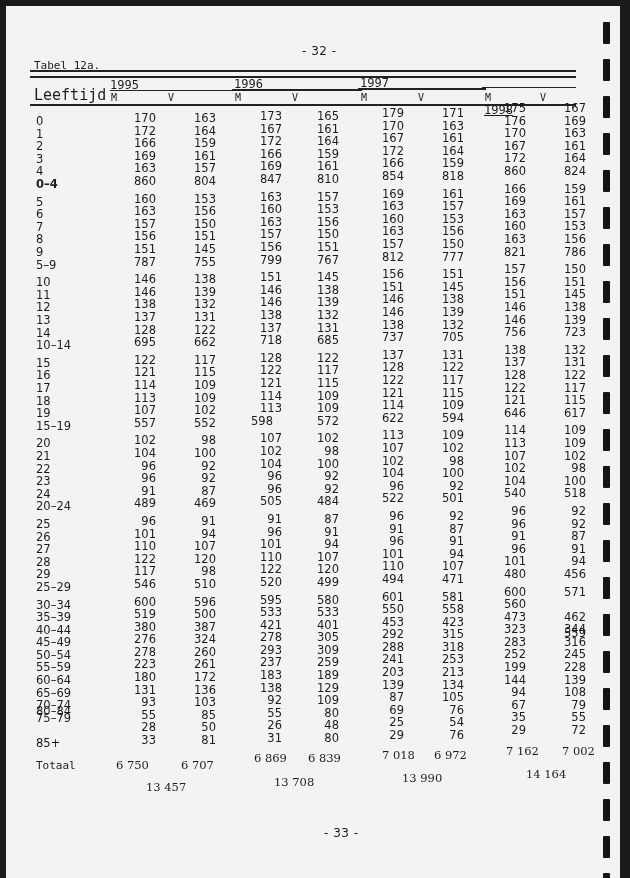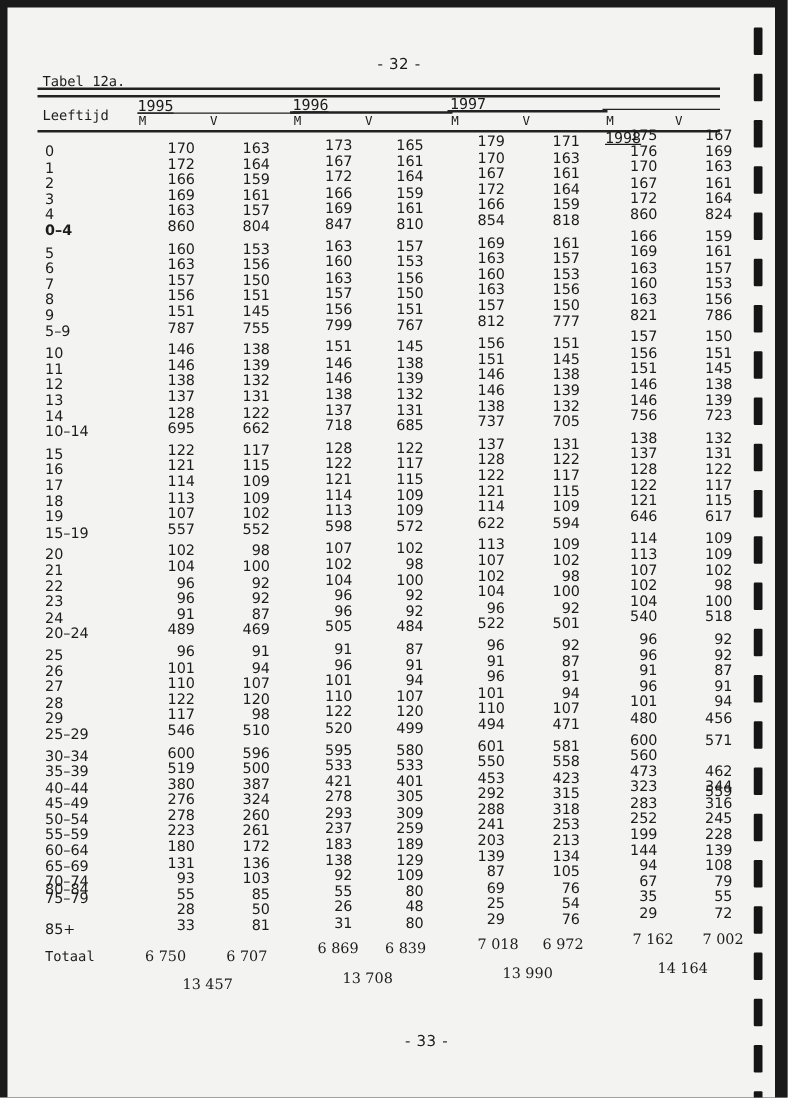--- a/index.html
+++ b/index.html
@@ -8,21 +8,21 @@
     position: absolute; left: 6px; top: 6px; width: 614px; height: 872px;
     background: #f3f3f1;
     font-family: "Liberation Mono", "DejaVu Sans Mono", monospace;
     color: #1c1c1c;
   }
   .binder { position: absolute; right: 0; top: 0; width: 10px; height: 878px; background: #1a1a1a; }
   .punch { position: absolute; left: 603px; width: 7px; height: 22px; background: #151515; border-radius: 1px; }
   .page-num { position: absolute; font-size: 12px; letter-spacing: 0.5px; font-family: "DejaVu Sans", sans-serif; }
   .title { position: absolute; left: 28px; top: 53px; font-size: 11px; font-family: "DejaVu Sans Mono", monospace; }
   .rule { position: absolute; height: 1.5px; background: #222; }
-  .hdr { position: absolute; font-size: 11px; font-family: "DejaVu Sans Mono", monospace; }
+  .hdr { position: absolute; font-size: 15px; font-family: "DejaVu Sans Mono", monospace; }
   .year { position: absolute; font-size: 12px; font-family: "DejaVu Sans Mono", monospace; text-decoration: underline; }
   .sub { position: absolute; font-size: 10px; font-family: "DejaVu Sans Mono", monospace; }
   .age { position: absolute; left: 30px; font-size: 11.5px; font-family: "DejaVu Sans", sans-serif; }
   .num { position: absolute; font-size: 11.5px; text-align: right; width: 40px; font-family: "DejaVu Sans", sans-serif; }
   .total-label { position: absolute; left: 30px; font-size: 11px; font-family: "DejaVu Sans Mono", monospace; }
   .tot { position: absolute; font-size: 11.5px; font-family: "DejaVu Serif", serif; white-space: nowrap; }
 </style>
 </head>
 <body>
 
@@ -244,21 +244,21 @@
       <div class="num" style="left: 170px; top: 397.121px;">102</div>
       <div class="num" style="left: 236px; top: 395.121px;">113</div>
       <div class="num" style="left: 293px; top: 395.121px;">109</div>
       <div class="num" style="left: 358px; top: 392.121px;">114</div>
       <div class="num" style="left: 418px; top: 392.121px;">109</div>
       <div class="num" style="left: 480px; top: 387.121px;">121</div>
       <div class="num" style="left: 540px; top: 387.121px;">115</div>
       <div class="age" style="top: 412.707px;">15–19</div>
       <div class="num" style="left: 110px; top: 409.707px;">557</div>
       <div class="num" style="left: 170px; top: 409.707px;">552</div>
-      <div class="num" style="left: 236px; top: 407.707px;">598</div>
+      <div class="num" style="left: 236px; top: 407.707px; text-align: center;">598</div>
       <div class="num" style="left: 293px; top: 407.707px;">572</div>
       <div class="num" style="left: 358px; top: 404.707px;">622</div>
       <div class="num" style="left: 418px; top: 404.707px;">594</div>
       <div class="num" style="left: 480px; top: 399.707px;">646</div>
       <div class="num" style="left: 540px; top: 399.707px;">617</div>
       <div class="age" style="top: 430.368px;">20</div>
       <div class="num" style="left: 110px; top: 427.368px;">102</div>
       <div class="num" style="left: 170px; top: 427.368px;">98</div>
       <div class="num" style="left: 236px; top: 425.368px;">107</div>
       <div class="num" style="left: 293px; top: 425.368px;">102</div>

